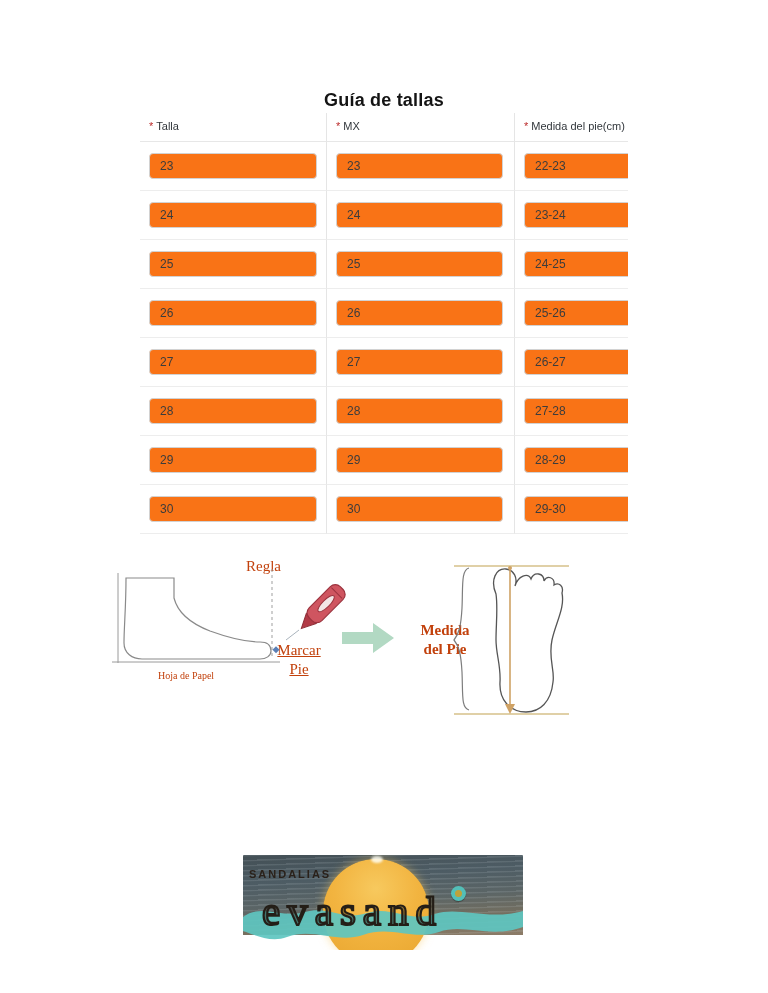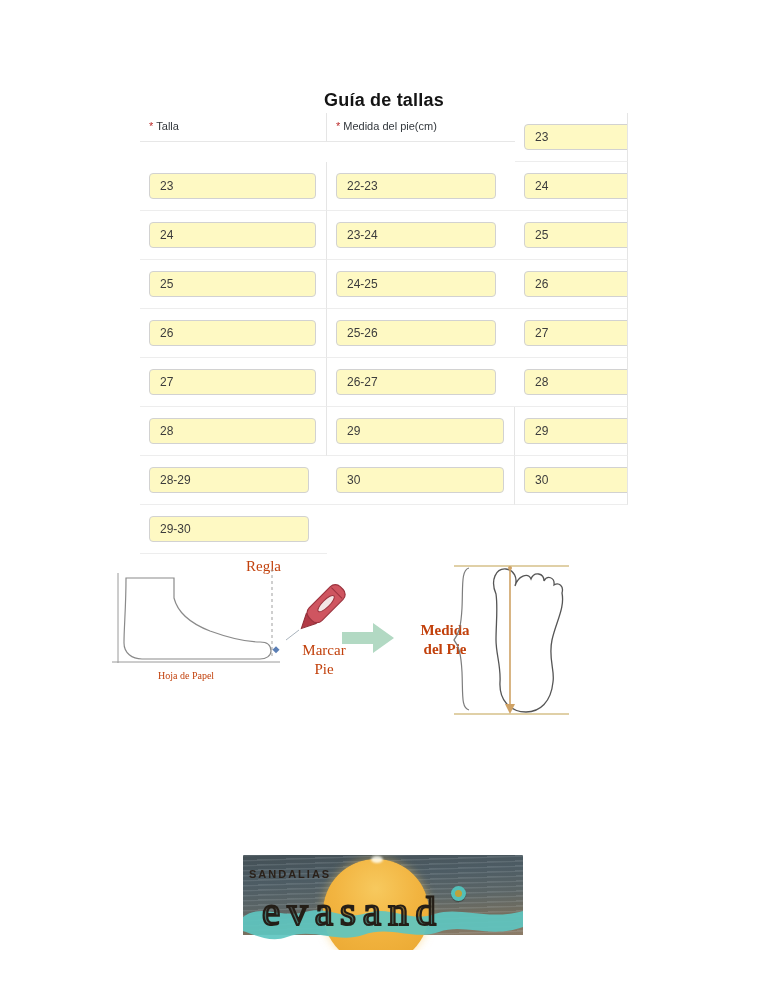--- a/index.html
+++ b/index.html
@@ -25,21 +25,21 @@
     border-bottom:1px solid #e7e7e7; white-space:nowrap; overflow:hidden;
   }
   .req { color:#bb2b2b; margin-right:3px; }
   .cell {
     height:49px; padding:11px 0 0 9px;
     border-bottom:1px solid #ededed; overflow:hidden;
   }
   .vline { border-right:1px solid #e5e5e5; }
   .cell input {
     height:26px; border:1px solid #d2d2d2; border-radius:4px;
-    background:#fef9c3; font-family:inherit; font-size:12px; color:#3c3c3c;
+    background:#f97316; font-family:inherit; font-size:12px; color:#3c3c3c;
     padding:0 6px 0 10px; outline:none;
   }
   .col1 input { width:168px; }
   .col2 input { width:167px; }
   .col3 input { width:160px; }
 
   
   .diagram { position:absolute; left:0; top:0; }
   .serif-label {
     position:absolute; font-family:"Liberation Serif", serif;
@@ -94,20 +94,23 @@
 </style>
 </head>
 <body>
 
 <div class="page-title">Guía de tallas</div>
 
 <div class="size-grid">
   <div class="hcell vline">
     <span class="req">*</span><span>Talla</span>
   </div>
+  <div class="hcell vline">
+    <span class="req">*</span><span>MX</span>
+  </div>
   <div class="hcell">
     <span class="req">*</span><span>Medida del pie(cm)</span>
   </div>
 
   <div class="cell vline col1"><input readonly="" value="23" style=""></div>
   <div class="cell vline col2"><input readonly="" value="23" style=""></div>
   <div class="cell col3"><input readonly="" value="22-23" style=""></div>
 
   <div class="cell vline col1"><input readonly="" value="24" style=""></div>
   <div class="cell vline col2"><input readonly="" value="24" style=""></div>
@@ -120,35 +123,36 @@
   <div class="cell vline col1"><input readonly="" value="26" style=""></div>
   <div class="cell vline col2"><input readonly="" value="26" style=""></div>
   <div class="cell col3"><input readonly="" value="25-26" style=""></div>
 
   <div class="cell vline col1"><input readonly="" value="27" style=""></div>
   <div class="cell vline col2"><input readonly="" value="27" style=""></div>
   <div class="cell col3"><input readonly="" value="26-27" style=""></div>
 
   <div class="cell vline col1"><input readonly="" value="28" style=""></div>
   <div class="cell vline col2"><input readonly="" value="28" style=""></div>
+  <div class="cell col3"><input readonly="" value="27-28" style=""></div>
 
   <div class="cell vline col1"><input readonly="" value="29" style=""></div>
   <div class="cell vline col2"><input readonly="" value="29" style=""></div>
   <div class="cell col3"><input readonly="" value="28-29" style=""></div>
 
   <div class="cell vline col1"><input readonly="" value="30" style=""></div>
   <div class="cell vline col2"><input readonly="" value="30" style=""></div>
   <div class="cell col3"><input readonly="" value="29-30" style=""></div>
 </div>
 
 <div class="diagram">
 
   <div class="serif-label" style="left:246px; top:557px;">Regla</div>
   <div class="serif-label" style="left:158px; top:666px; font-size:10px;">Hoja de Papel</div>
-  <div class="serif-label centered" style="left:298px; top:641px; width:52px;">
+  <div class="serif-label centered" style="left:273px; top:641px; width:52px;text-decoration:underline;">
     <div>Marcar</div>
     <div>Pie</div>
   </div>
   <div class="serif-label centered" style="left:416px; top:621px; width:58px; font-weight:600;">
     <div>Medida</div>
     <div>del Pie</div>
   </div>
 
   <svg style="position:absolute; left:108px; top:553px;" width="180" height="135" viewBox="0 0 180 135">
     <line x1="10" y1="20" x2="10" y2="110" stroke="#9a9a9a" stroke-width="1"></line>

